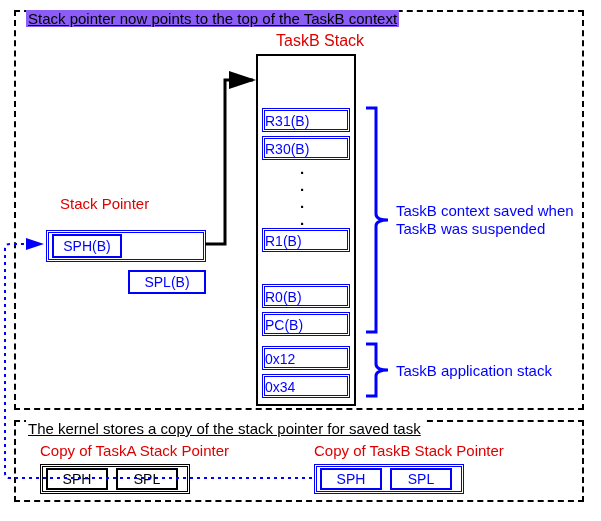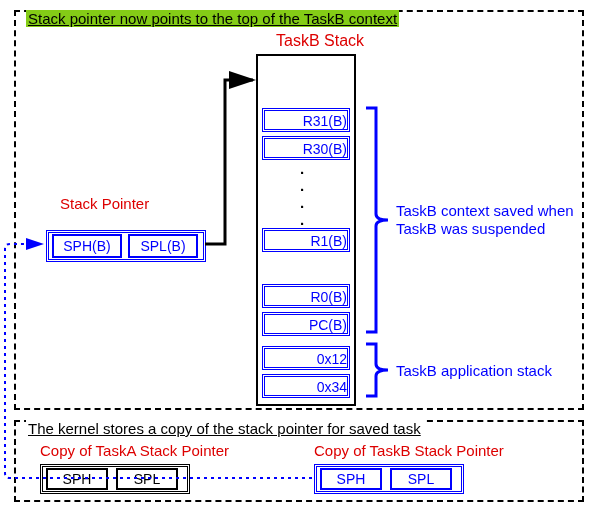--- a/index.html
+++ b/index.html
@@ -21,21 +21,21 @@
     left: 14px; top: 10px;
     width: 570px; height: 400px;
   }
   .box-bottom {
     left: 14px; top: 420px;
     width: 570px; height: 82px;
   }
   .title-top {
     position: absolute;
     left: 10px; top: -2px;
-    background: #84cc16;
+    background: #8b5cf6;
     padding: 0 2px;
     font-size: 15px;
     text-decoration: underline;
   }
   .taskb-stack-label {
     position: absolute;
     left: 260px; top: 20px;
     color: #d00;
     font-size: 16px;
   }
@@ -44,21 +44,21 @@
     left: 240px; top: 42px;
     width: 100px; height: 352px;
     border: 2px solid #000;
   }
   .cell {
     position: absolute;
     left: 246px;
     width: 88px; height: 24px;
     border: 3px double #00f;
     color: #00f;
-    text-align: right;
+    text-align: left;
     line-height: 20px;
     font-size: 14px;
   }
   .dots {
     position: absolute;
     left: 284px;
     width: 12px;
     color: #000;
     font-weight: bold;
     letter-spacing: 0;
@@ -79,21 +79,21 @@
     position: absolute;
     border: 2px solid #00f;
     color: #00f;
     text-align: center;
     font-size: 14px;
     line-height: 20px;
     height: 24px;
     top: 222px;
   }
   .sph-a { left: 36px; width: 70px; }
-  .spl-a { left: 112px; width: 70px; }
+  .spl-a { left: 112px; width: 78px; margin-top: 36px; }
 
   .bracket-big {
     position: absolute;
     left: 348px; top: 94px;
     width: 26px; height: 228px;
   }
   .bracket-small {
     position: absolute;
     left: 348px; top: 330px;
     width: 26px; height: 56px;

